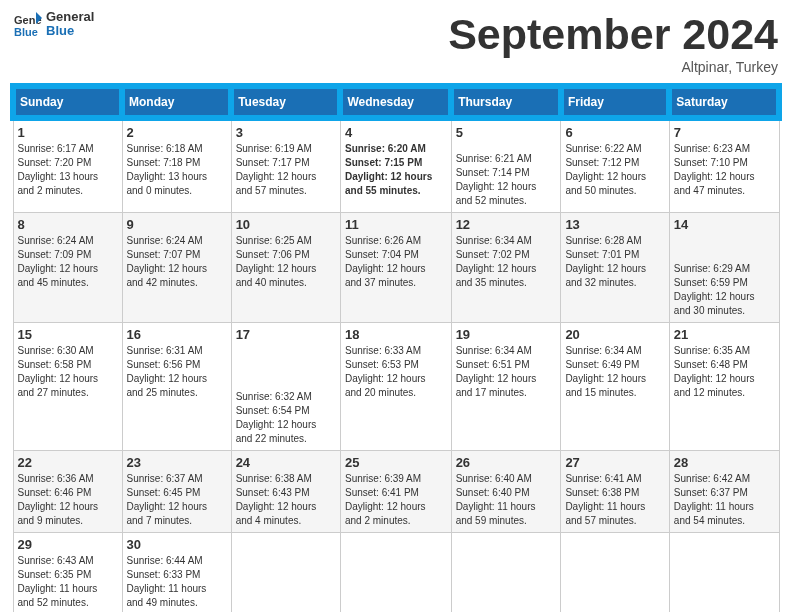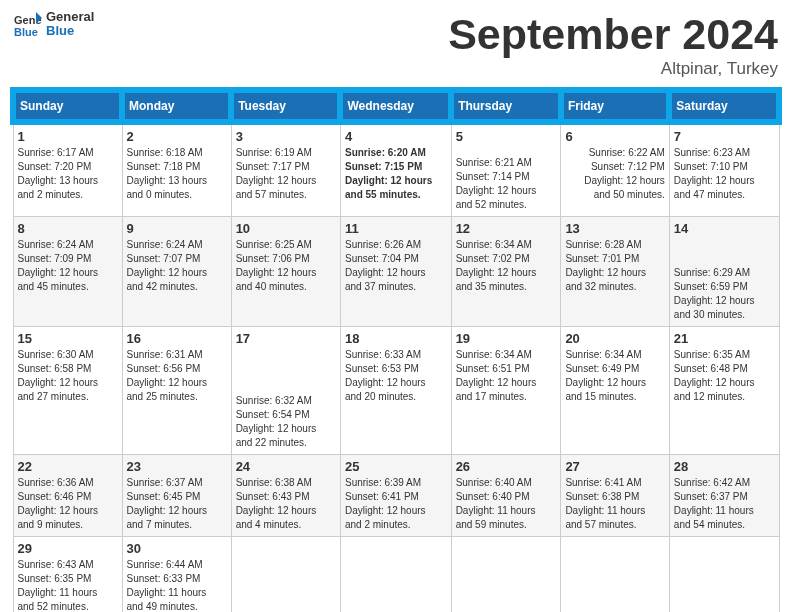--- a/index.html
+++ b/index.html
@@ -28,21 +28,21 @@
     }
     .title-block {
       text-align: right;
     }
     .month-title {
       font-size: 43px;
       font-weight: bold;
       color: #333;
     }
     .location {
-      font-size: 17px;
+      font-size: 14px;
       color: #555;
     }
     table {
       width: 100%;
       border-collapse: collapse;
       font-size: 10px;
     }
     thead tr th {
       background: #1a6fb5;
       color: #fff;
@@ -146,21 +146,21 @@
         </td>
         <td>
           <span class="day-num">5</span>
           <div class="day-info" style="white-space: pre-line; margin-top: 12px;">Sunrise: 6:21 AM
 Sunset: 7:14 PM
 Daylight: 12 hours
 and 52 minutes.</div>
         </td>
         <td>
           <span class="day-num">6</span>
-          <div class="day-info" style="white-space: pre-line; text-align: right;">Sunrise: 6:22 AM
+          <div class="day-info" style="white-space: pre-line;">Sunrise: 6:22 AM
 Sunset: 7:12 PM
 Daylight: 12 hours
 and 50 minutes.</div>
         </td>
         <td>
           <span class="day-num">7</span>
           <div class="day-info" style="white-space: pre-line;">Sunrise: 6:23 AM
 Sunset: 7:10 PM
 Daylight: 12 hours
 and 47 minutes.</div>

